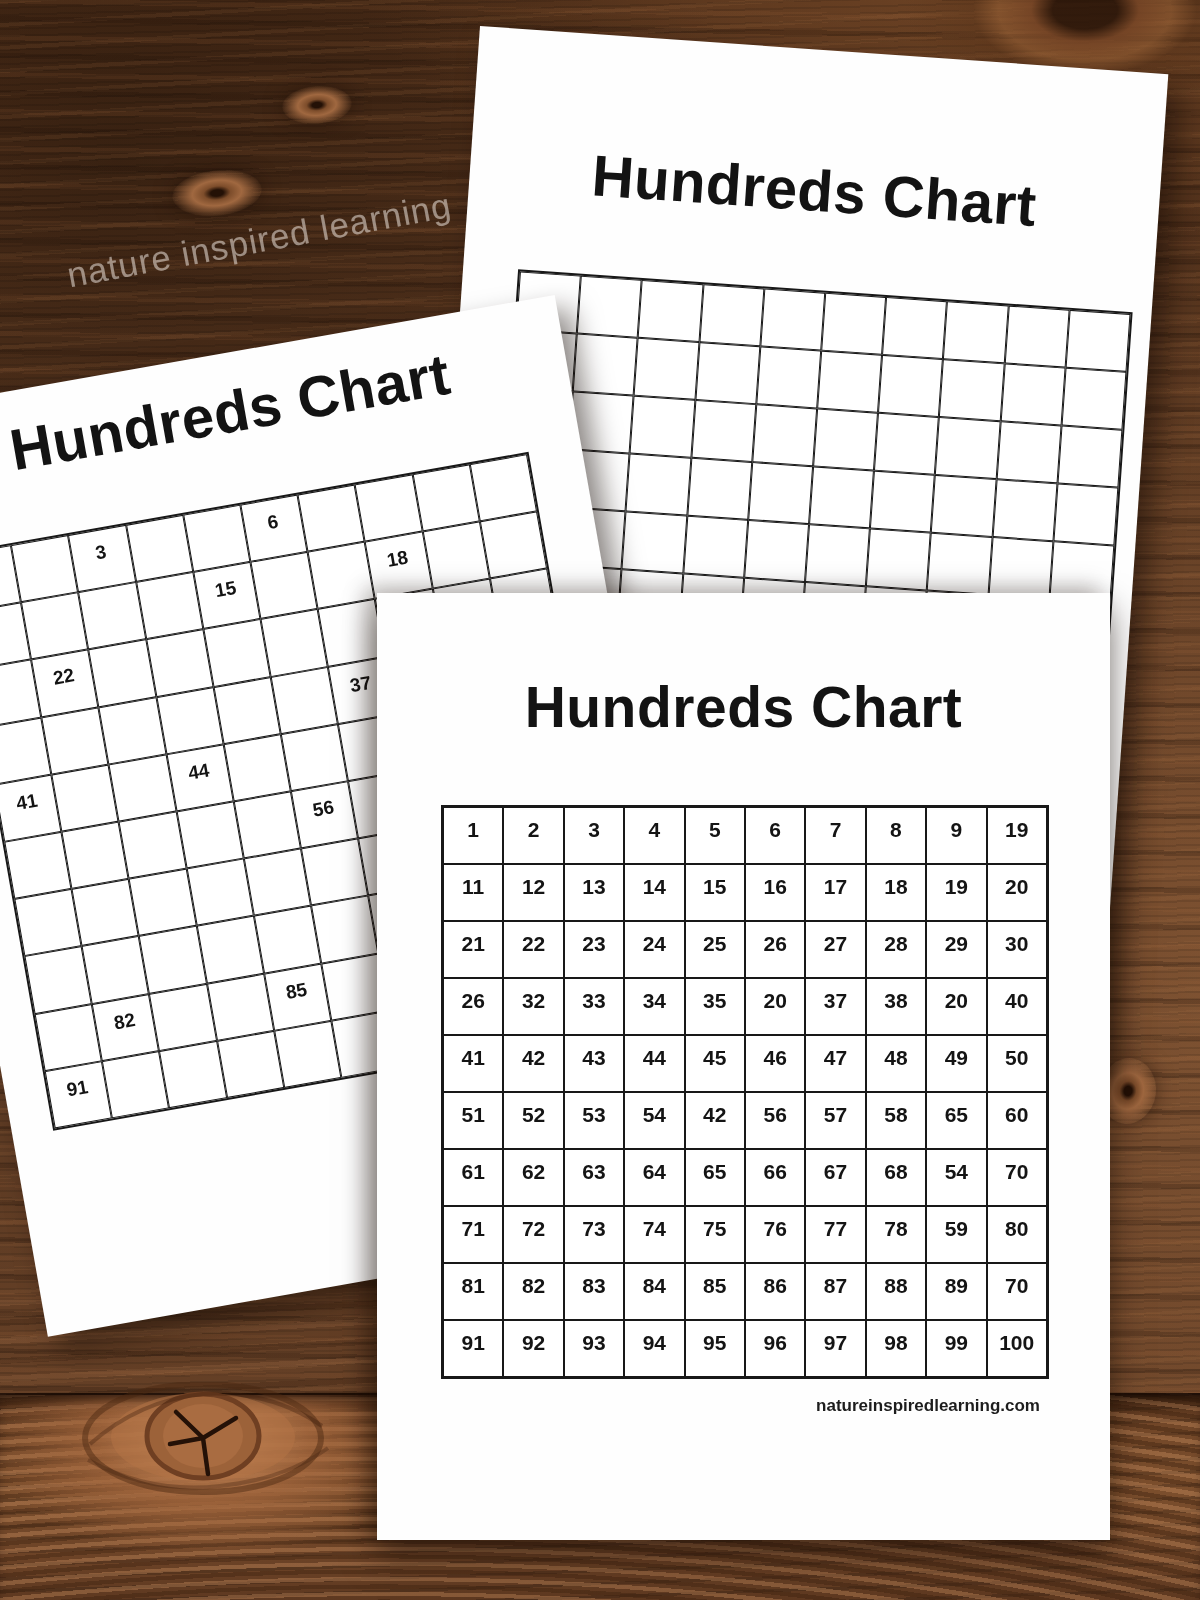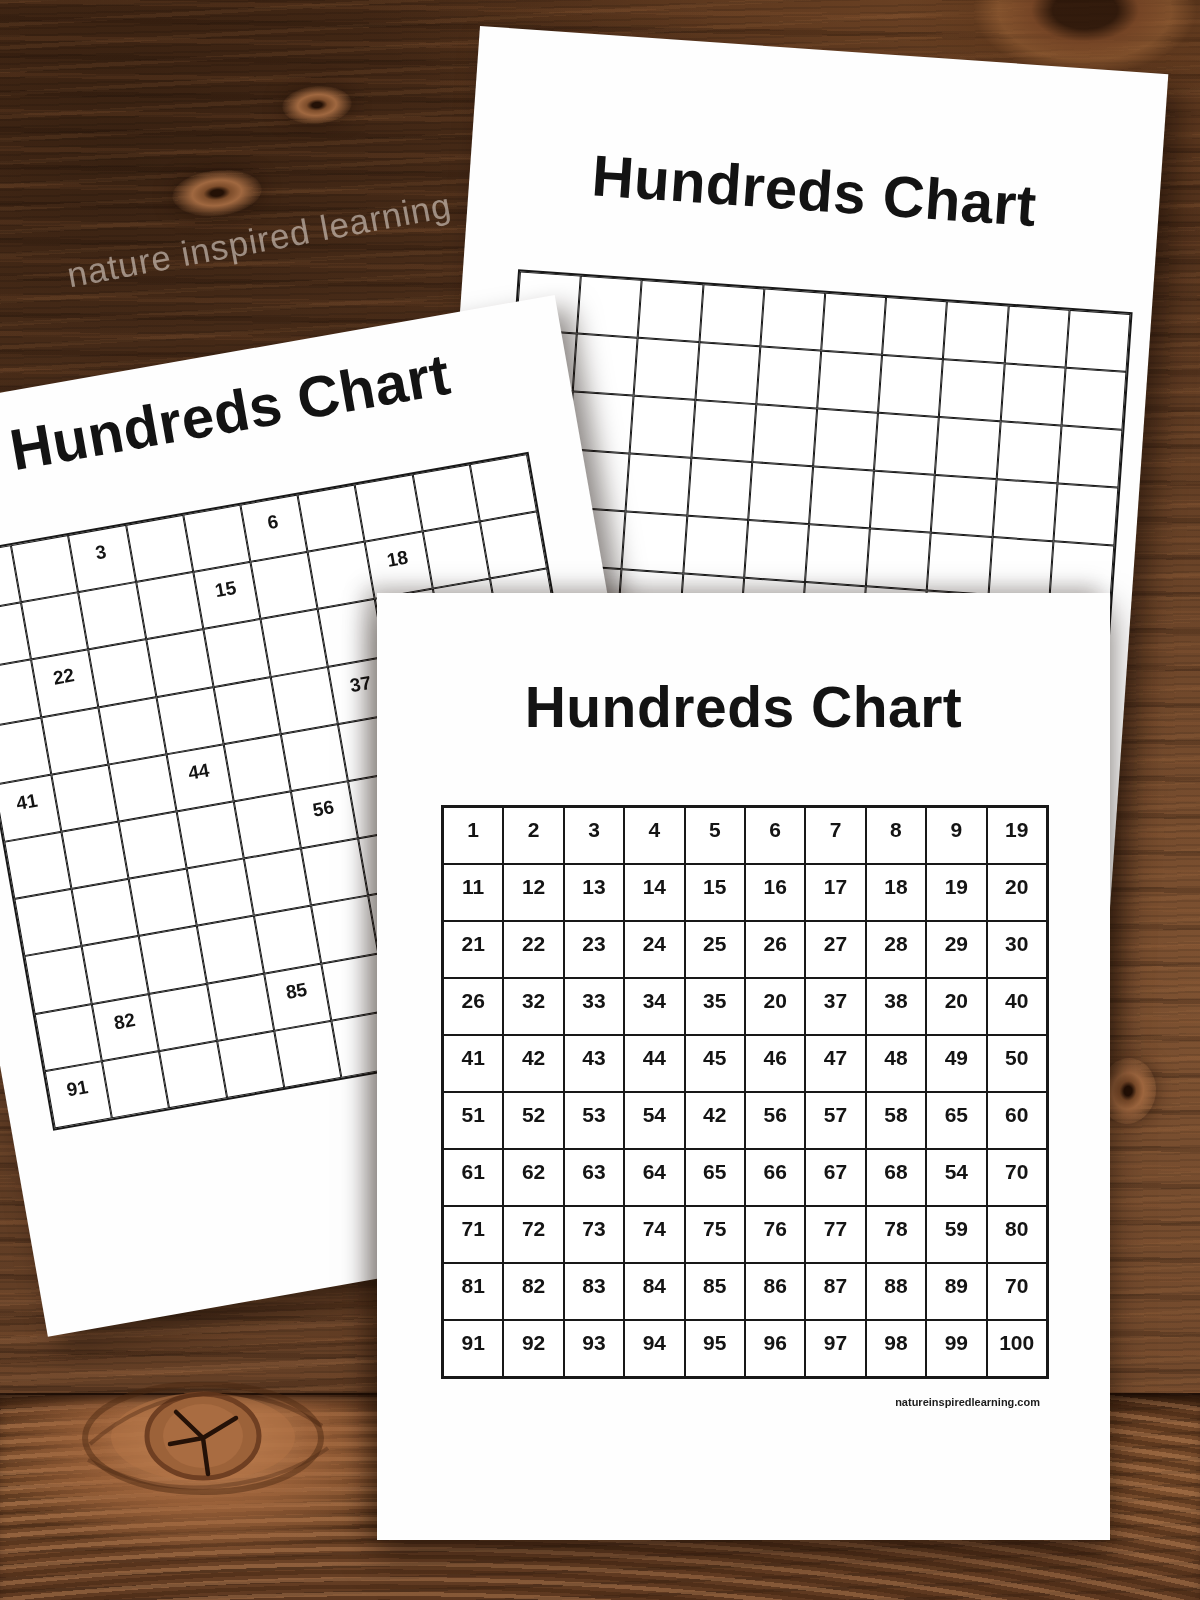--- a/index.html
+++ b/index.html
@@ -64,21 +64,21 @@
   
   .grid{position:absolute;display:grid;background:#fff;border:2px solid #181818;}
   .grid .cell{border:1px solid #181818;display:flex;align-items:center;justify-content:center;
     padding-bottom:12px;box-sizing:border-box;font-weight:700;color:#141414;}
   .page-back  .grid{left:55px;top:240px;grid-template-columns:repeat(10,61.2px);grid-auto-rows:58px;}
   .page-middle .grid{left:41px;top:150px;grid-template-columns:repeat(10,58.2px);grid-auto-rows:58.2px;}
   .page-middle .grid .cell{font-size:19px;}
   .page-front .grid{left:64px;top:212px;grid-template-columns:repeat(10,60.4px);grid-auto-rows:57px;}
   .page-front .grid .cell{font-size:21px;}
 
-  .website{position:absolute;right:70px;top:803px;font-size:11px;font-weight:700;color:#1d1d1d;}
+  .website{position:absolute;right:70px;top:803px;font-size:17px;font-weight:700;color:#1d1d1d;}
 </style>
 </head>
 <body>
 
 <div class="scene">
 
   <div class="wood"></div>
   <div class="knot-top"></div>
   <div class="knot-small" style="left:282px;top:86px;width:70px;height:38px;transform:rotate(-4deg);"></div>
   <div class="knot-small" style="left:172px;top:170px;width:90px;height:46px;transform:rotate(-6deg);"></div>

